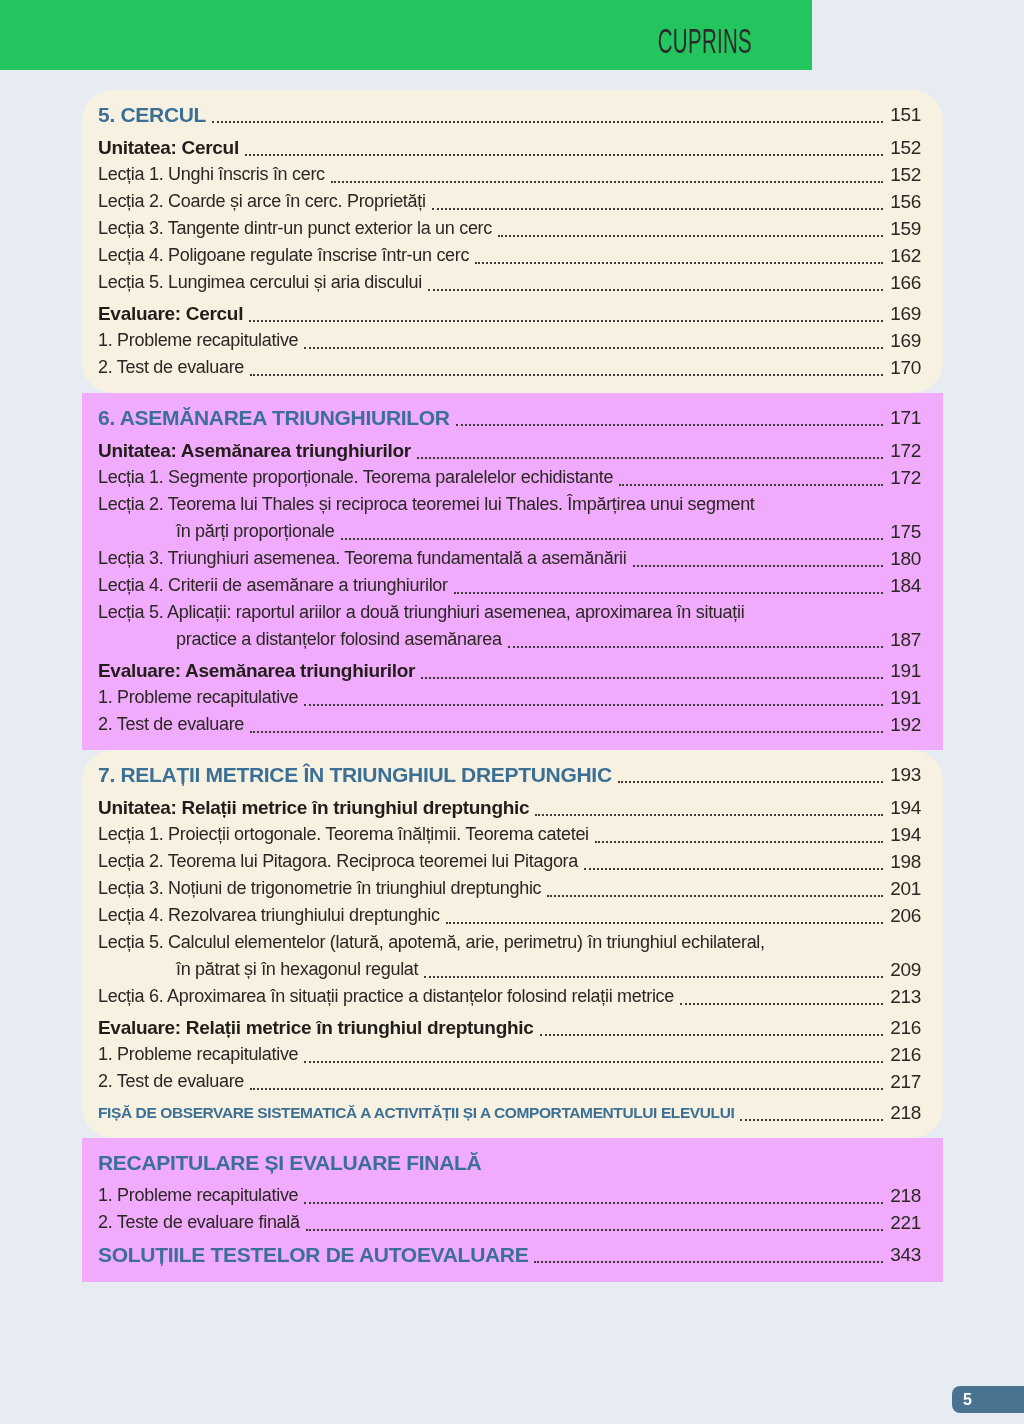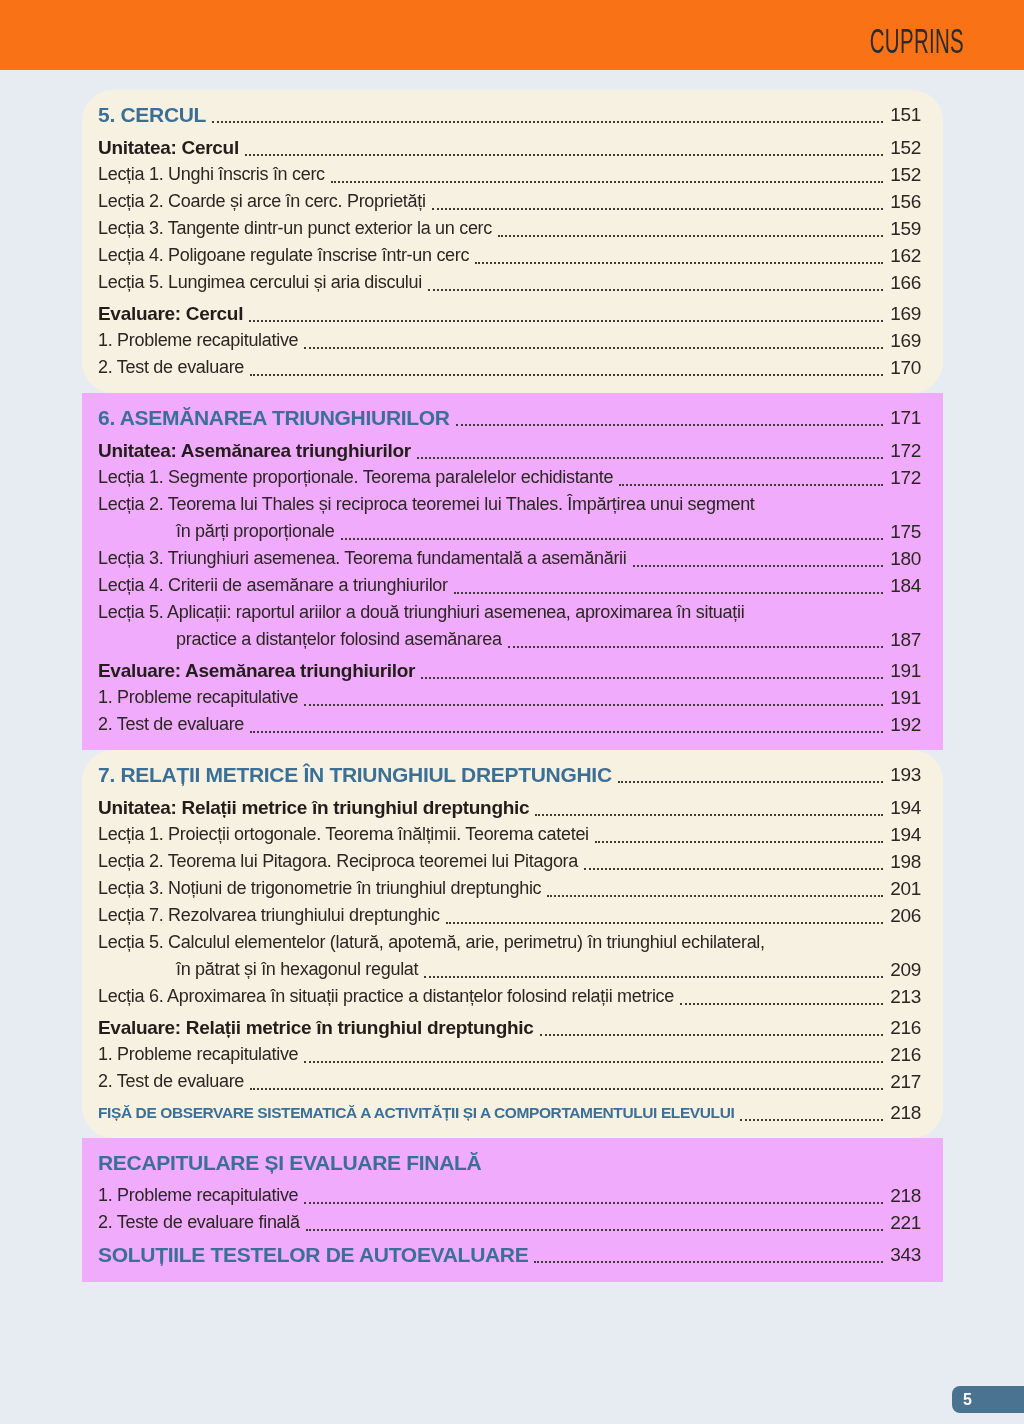--- a/index.html
+++ b/index.html
@@ -5,22 +5,22 @@
   html,body{margin:0;padding:0;}
   body{
     width:1024px;height:1424px;
     background:#e6ecf2;
     font-family:"Liberation Sans", sans-serif;
     color:#2b2623;
     overflow:hidden;
     position:relative;
   }
   .topbar{
-    position:absolute;top:0;left:0;width:1024px;height:70px;
-    background:#f97316;
+    position:absolute;top:0;left:0;width:812px;height:70px;
+    background:#22c55e;
     text-align:center;
   }
   .cuprins{
     position:absolute;right:60px;top:24px;
     font-size:33px;line-height:1;font-weight:400;color:#2b2b2b;
     transform:scale(0.62,1.08);transform-origin:100% 50%;
     letter-spacing:0.5px;white-space:nowrap;
   }
   .content{
     position:absolute;left:82px;top:90px;width:861px;
@@ -196,21 +196,21 @@
         <span class="t">Lecția 2. Teorema lui Pitagora. Reciproca teoremei lui Pitagora</span>
         <span class="leader"></span>
         <span class="pg">198</span>
       </div>
       <div class="row lesson">
         <span class="t">Lecția 3. Noțiuni de trigonometrie în triunghiul dreptunghic</span>
         <span class="leader"></span>
         <span class="pg">201</span>
       </div>
       <div class="row lesson">
-        <span class="t">Lecția 7. Rezolvarea triunghiului dreptunghic</span>
+        <span class="t">Lecția 4. Rezolvarea triunghiului dreptunghic</span>
         <span class="leader"></span>
         <span class="pg">206</span>
       </div>
       <div class="row lesson">
         <span class="t">Lecția 5. Calculul elementelor (latură, apotemă, arie, perimetru) în triunghiul echilateral,</span>
       </div>
       <div class="row lesson">
         <span class="t indent">în pătrat și în hexagonul regulat</span>
         <span class="leader"></span>
         <span class="pg">209</span>

